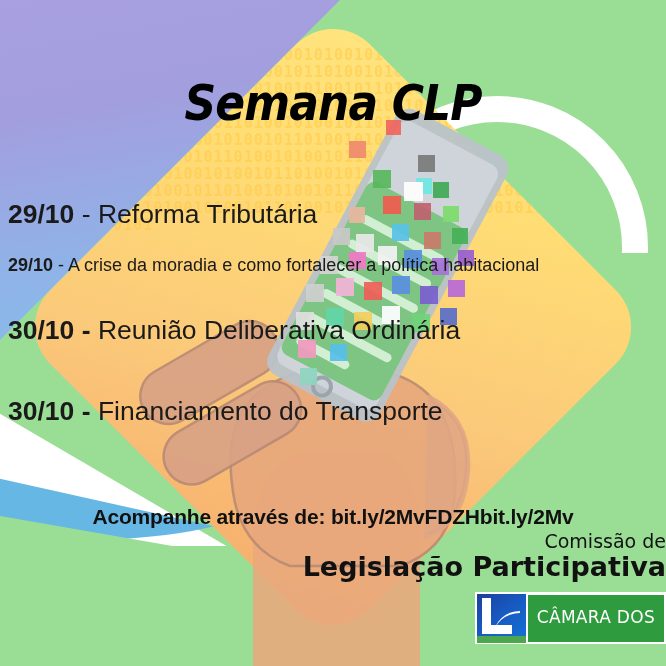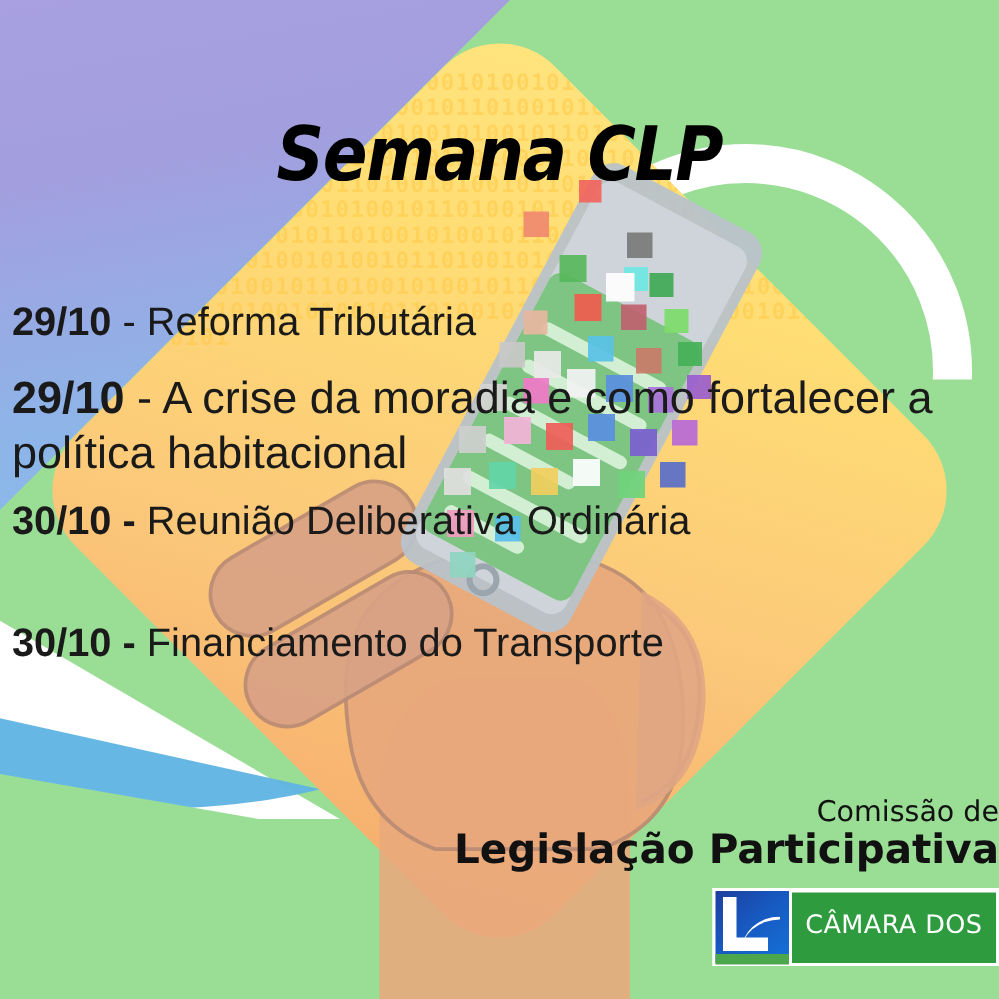--- a/index.html
+++ b/index.html
@@ -96,21 +96,21 @@
     text-align:left;
     color:#1a1a1a;
   }
   .line{
     font-family:"Liberation Sans",sans-serif;
     font-size:26.5px;
     line-height:37px;
     margin-bottom:14px;
   }
   .line b{font-weight:bold;}
-  .line.l2{font-size:30px;margin-bottom:8px;}
+  .line.l2{font-size:18px;margin-bottom:28px;}
   .line.l3{margin-bottom:28px;}
   .line.l4{margin-bottom:0;margin-top:44px;}
 
   .cta{
     position:absolute;left:0;top:505px;width:100%;
     text-align:center;
     font-family:"Liberation Sans",sans-serif;
     font-weight:bold;font-size:21px;color:#111;
     letter-spacing:-.2px;
   }
@@ -275,20 +275,21 @@
       <b>29/10</b><span> - </span><span>A crise da moradia e como fortalecer a política habitacional</span>
     </div>
     <div class="line l3">
       <b>30/10 -</b><span> </span><span>Reunião Deliberativa Ordinária</span>
     </div>
     <div class="line l4">
       <b>30/10 -</b><span> </span><span>Financiamento do Transporte</span>
     </div>
   </div>
 
+  <div class="cta">Acompanhe através de: bit.ly/2MvFDZHbit.ly/2Mv</div>
 
   <div class="footer">
     <div class="commission">
       <span class="c1">Comissão de</span>
       <span class="c2">Legislação Participativa</span>
     </div>
     <div class="camara-logo">
       <div class="camara-emblem">
         <div class="emblem-inner">
           <div class="emblem-L"></div>

